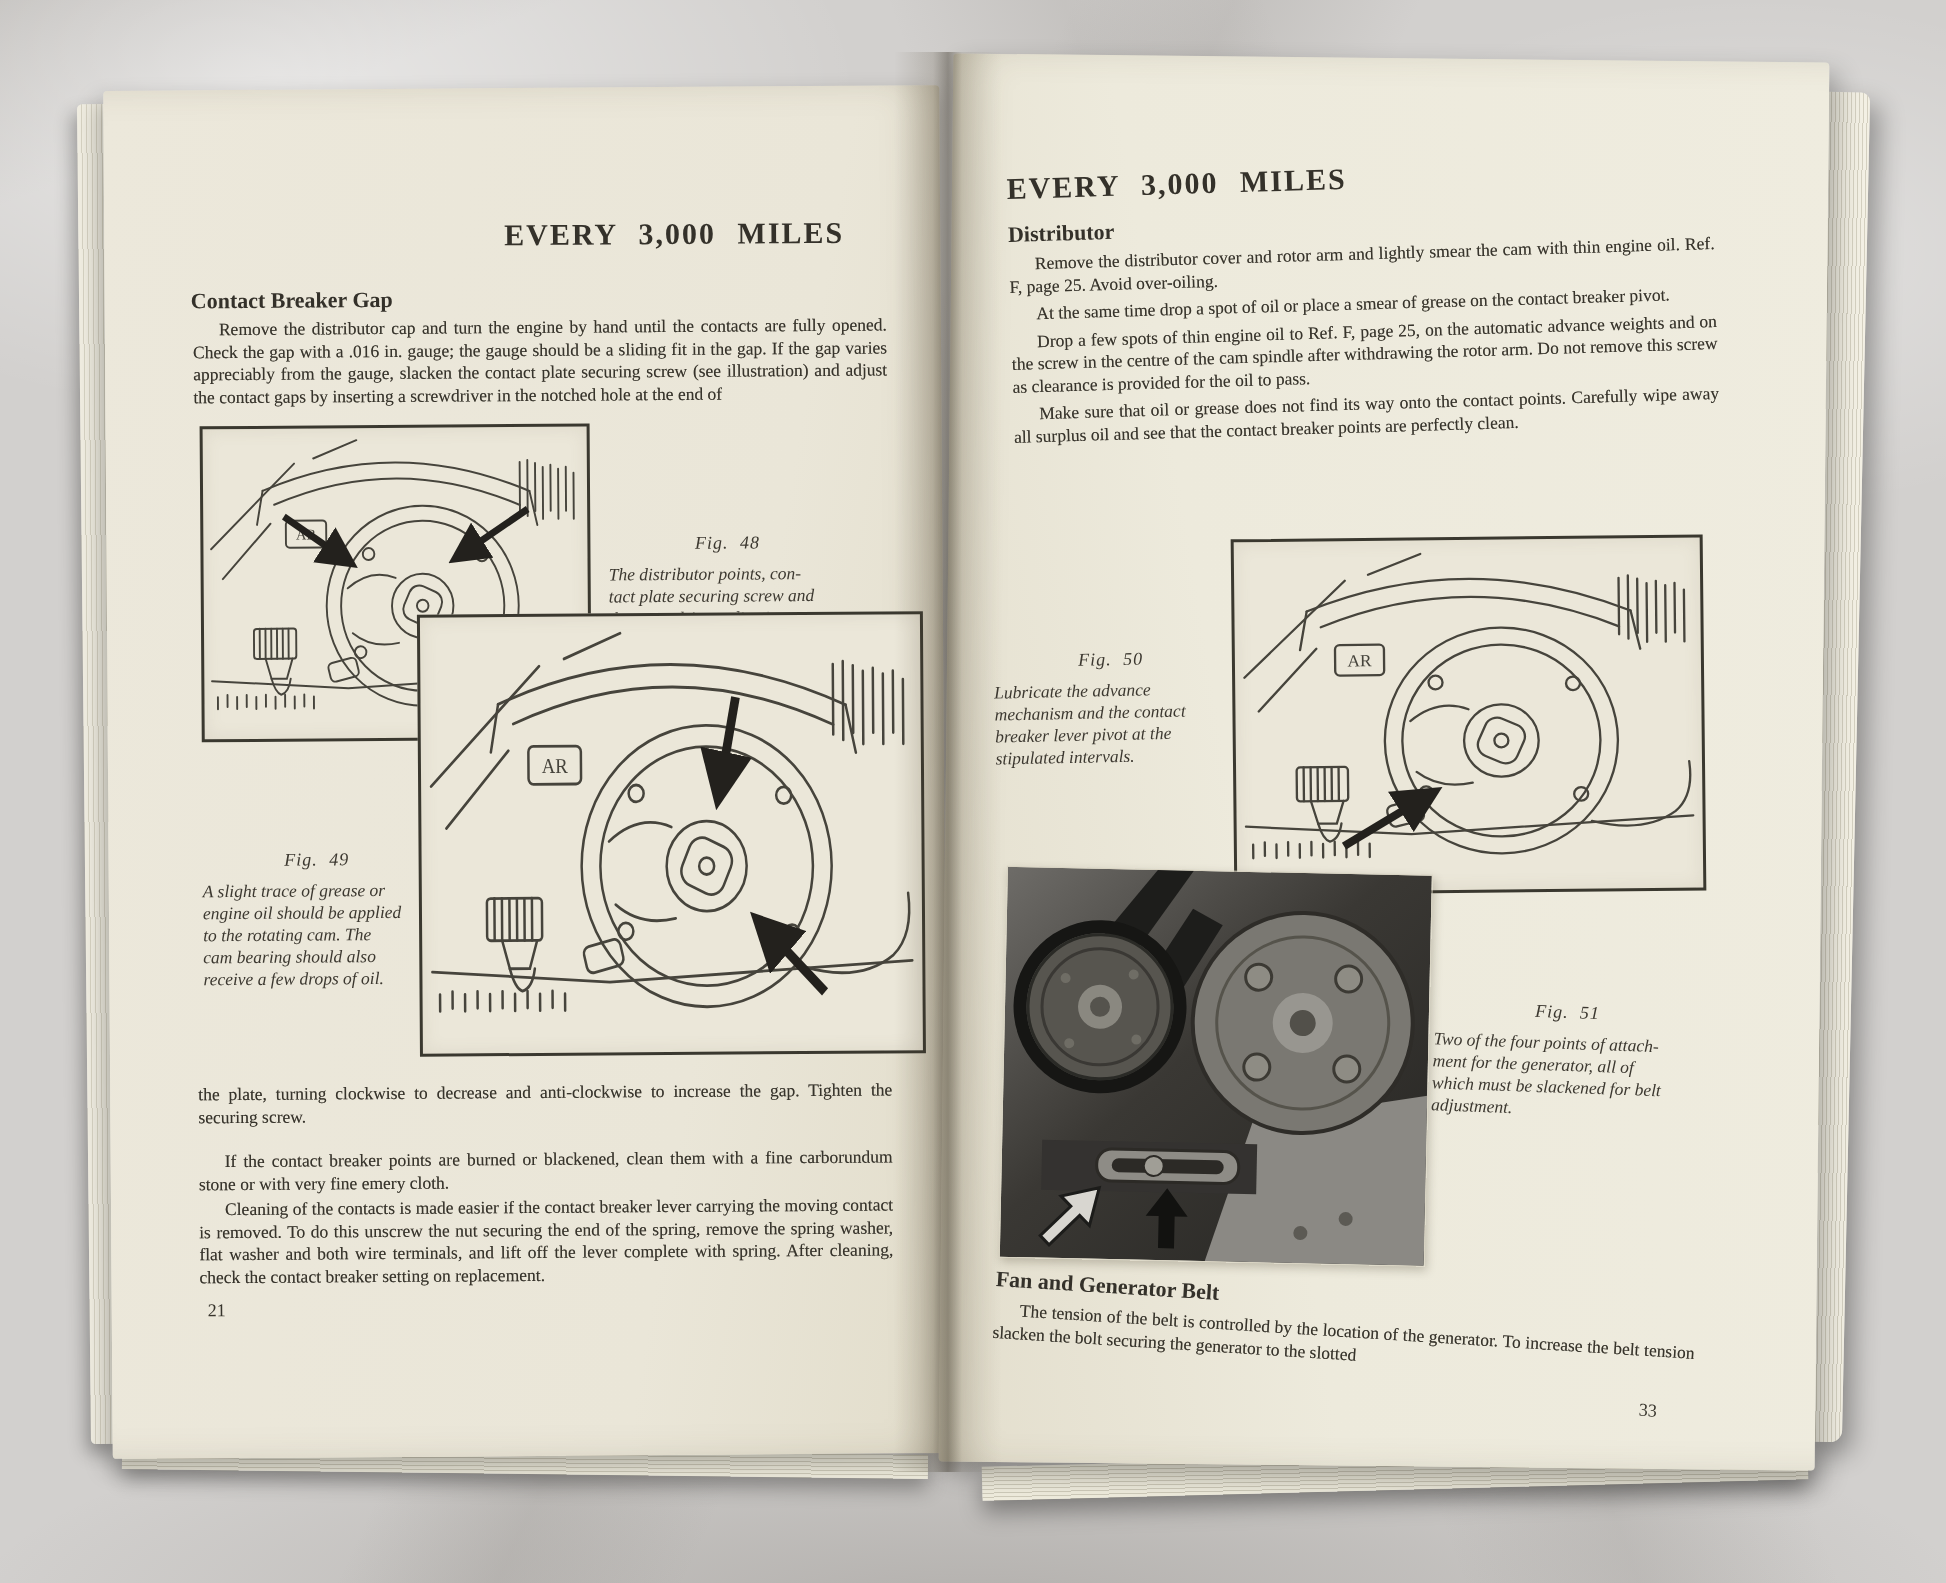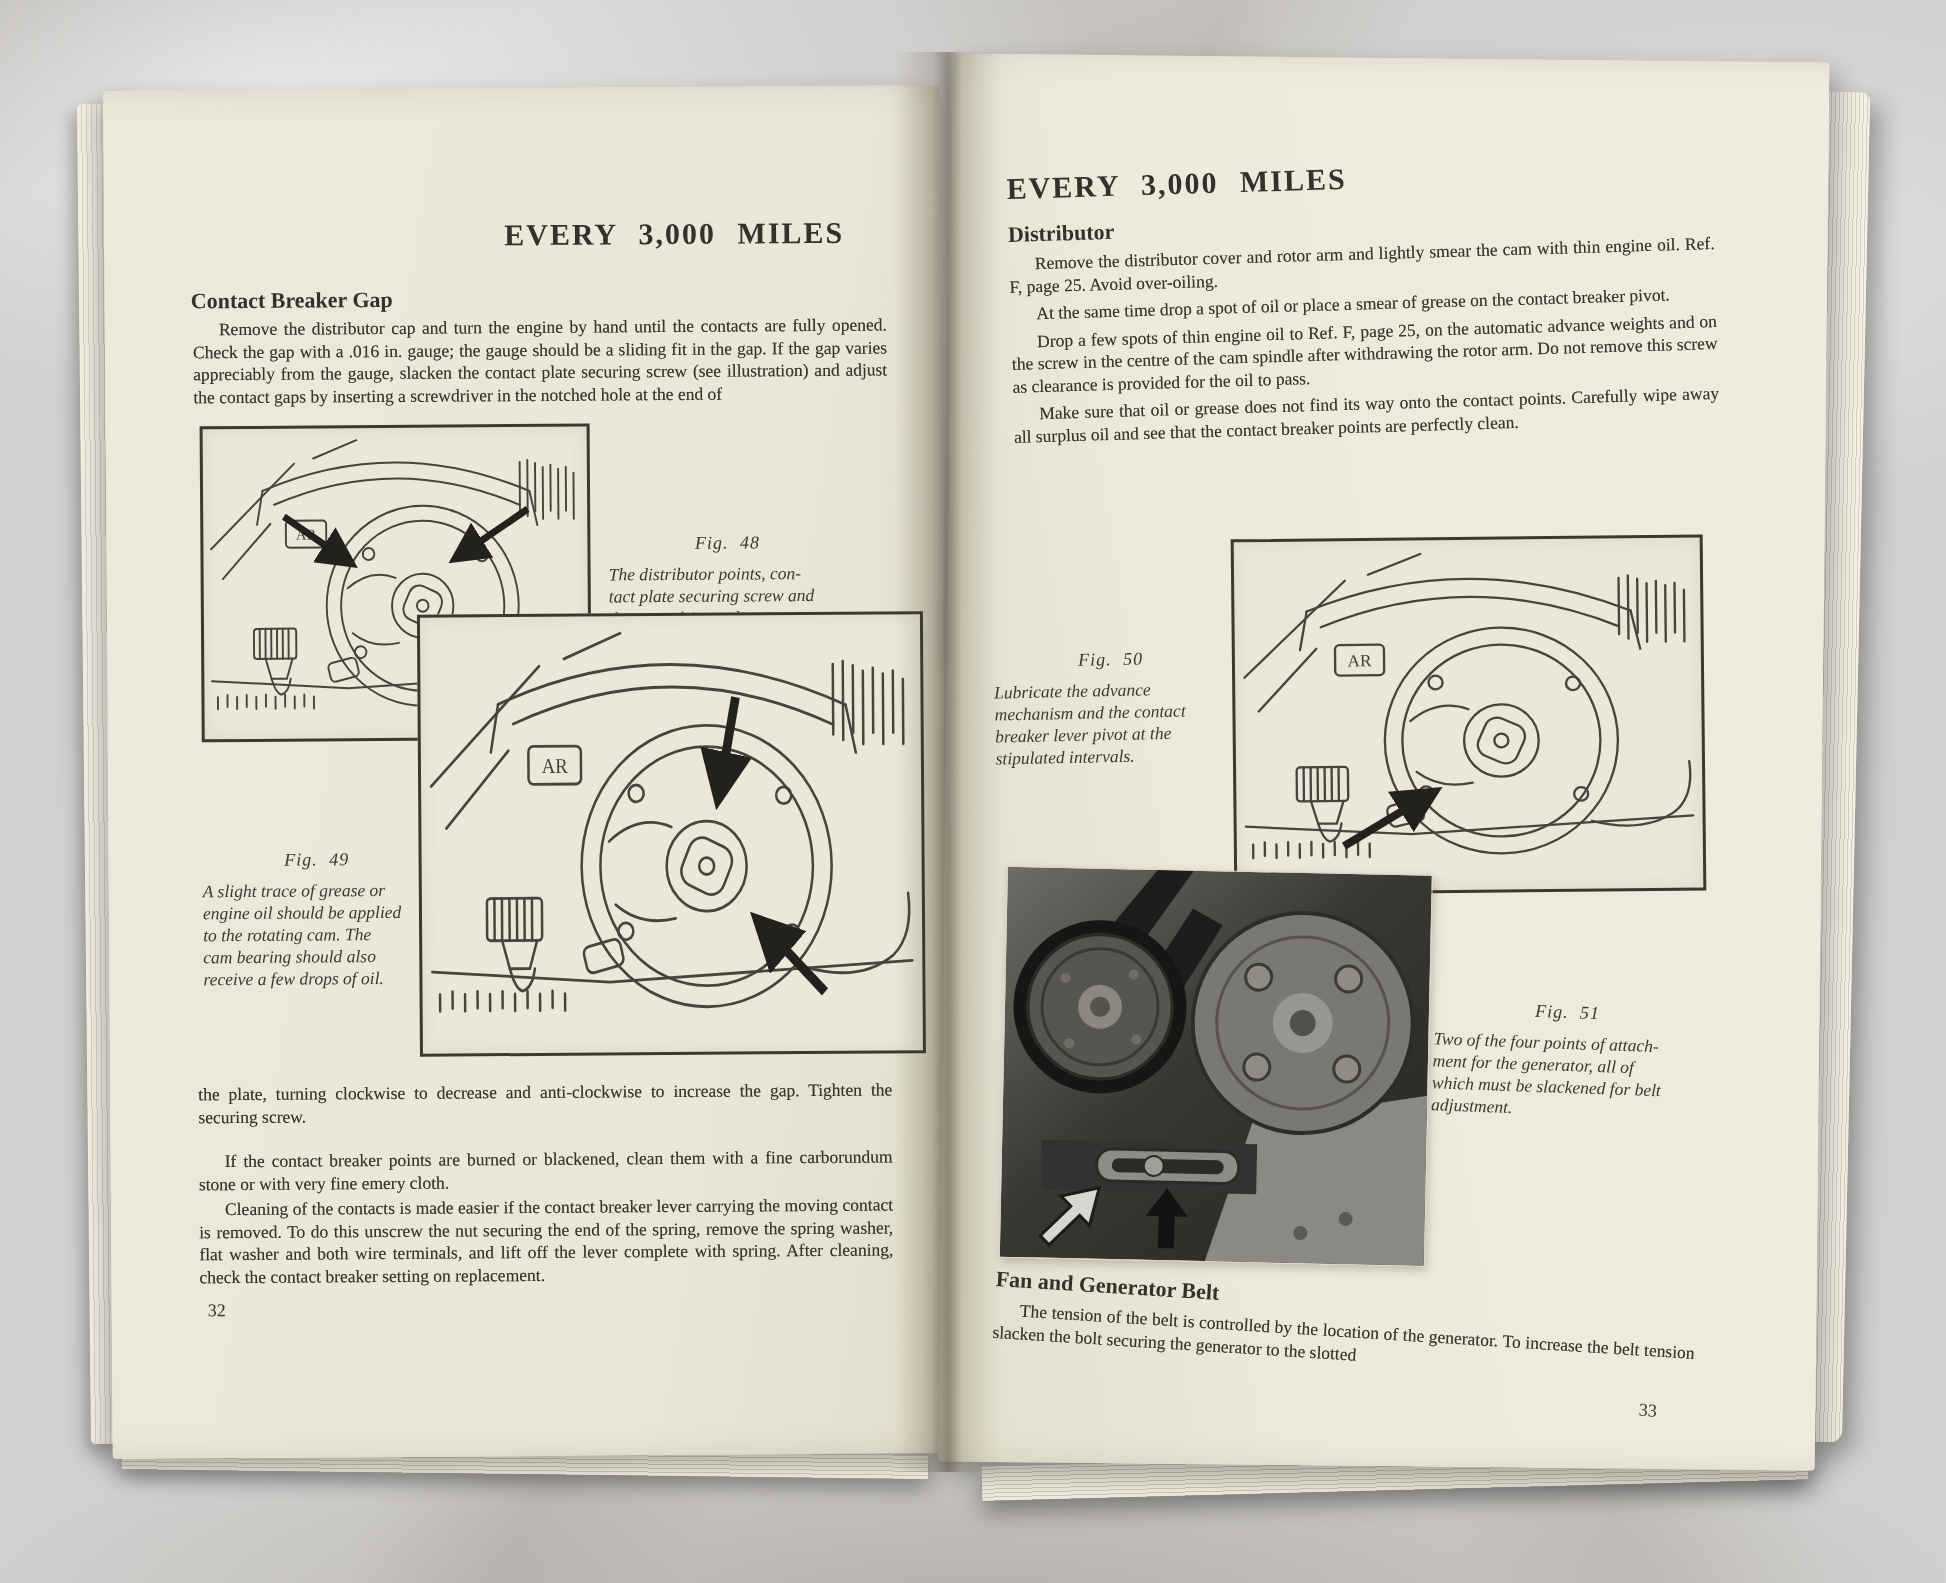--- a/index.html
+++ b/index.html
@@ -160,21 +160,21 @@
       <div class="captext">A slight trace of grease or
 engine oil should be applied
 to the rotating cam.  The
 cam bearing should also
 receive a few drops of oil.</div>
     </div>
 
     <div class="para lp-p2">the plate, turning clockwise to decrease and anti-clockwise to increase the gap.  Tighten the securing screw.</div>
     <div class="para indent lp-p3">If the contact breaker points are burned or blackened, clean them with a fine carborundum stone or with very fine emery cloth.</div>
     <div class="para indent lp-p4">Cleaning of the contacts is made easier if the contact breaker lever carrying the moving contact is removed.  To do this unscrew the nut securing the end of the spring, remove the spring washer, flat washer and both wire terminals, and lift off the lever complete with spring.  After cleaning, check the contact breaker setting on replacement.</div>
-    <div class="pagenum lp-num">32</div>
+    <div class="pagenum lp-num">21</div>
   </div>
 
   <div class="page right">
     <div class="rp-top">
       <div class="runhead">EVERY  3,000  MILES</div>
       <div class="shead">Distributor</div>
       <div class="para indent">Remove the distributor cover and rotor arm and lightly smear the cam with thin engine oil.  Ref. F, page 25.   Avoid over-oiling.</div>
       <div class="para indent">At the same time drop a spot of oil or place a smear of grease on the contact breaker pivot.</div>
       <div class="para indent">Drop a few spots of thin engine oil to Ref. F,  page 25, on the automatic advance weights and on the screw in the centre of the cam spindle after withdrawing the rotor arm.  Do not remove this screw as clearance is provided for the oil to pass.</div>
       <div class="para indent">Make sure that oil or grease does not find its way onto the contact points.  Carefully wipe away all surplus oil and see that the contact breaker points are perfectly clean.</div>

